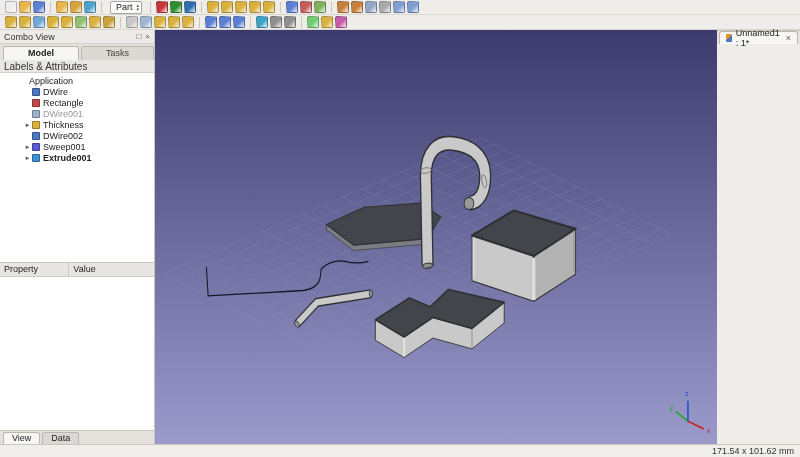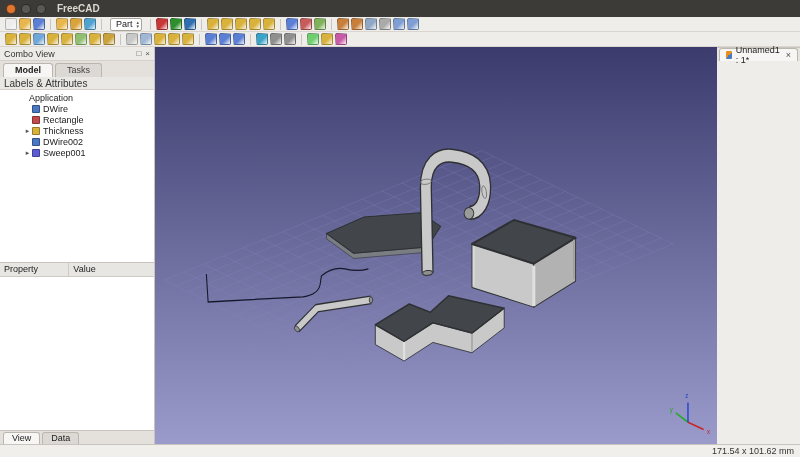--- a/index.html
+++ b/index.html
@@ -21,21 +21,21 @@
   .wb-select { display:flex; align-items:center; background:#FDFDFD; border:1px solid #A9A49C; border-radius:2px; height:13px; padding:0 2px 0 5px; margin:0 4px; font-size:9px; cursor:pointer;justify-content:flex-end; }
   .wb-select .spin { display:flex; flex-direction:column; font-size:5px; line-height:4px; color:#555; margin-left:4px; }
 
   
   .main { flex:1; display:flex; min-height:0; }
   .sidebar { width:155px; flex:0 0 155px; background:#F2F1EF; border-right:1px solid #C9C5BE; display:flex; flex-direction:column; min-height:0; }
   .panel-header { height:14px; display:flex; align-items:center; padding:0 4px; font-size:9px; color:#333; background:#EDEBE8; border-bottom:1px solid #D5D1CA; }
   .panel-header .sp { flex:1; }
   .panel-hbtn { font-size:8px; color:#555; margin-left:4px; cursor:pointer; }
   .tab-row { height:16px; display:flex; align-items:flex-end; background:#E4E1DD; padding:2px 3px 0; gap:2px; }
-  .tab { font-size:9px; padding:1px 11px 2px; border:1px solid #BBB6AE; border-bottom:none; border-radius:3px 3px 0 0; background:#DCD9D4; color:#444; cursor:pointer; }
+  .tab { font-size:9px; padding:1px 24px 2px; border:1px solid #BBB6AE; border-bottom:none; border-radius:3px 3px 0 0; background:#DCD9D4; color:#444; cursor:pointer; }
   .tab.active { background:#F7F6F4; font-weight:bold; color:#222; }
   .section-header { height:13px; font-size:10px; padding:1px 4px; background:#EAE8E5; border-bottom:1px solid #D5D1CA; color:#333; }
   .tree { flex:1; background:#FFFFFF; overflow:hidden; padding:2px 0; min-height:0; }
   .tree-row { display:flex; align-items:center; height:11px; font-size:9px; cursor:pointer; white-space:nowrap; }
   .tree-row .exp { width:9px; text-align:center; font-size:7px; color:#555; flex:0 0 9px; }
   .tree-ico { width:8px; height:8px; border-radius:1px; margin-right:3px; flex:0 0 8px; border:1px solid rgba(0,0,0,.3); }
   .tree-row.bold .lbl { font-weight:bold; }
   .tree-row.dim .lbl { color:#999; }
   .prop-panel { flex:0 0 168px; display:flex; flex-direction:column; border-top:1px solid #C9C5BE; }
   .prop-head { display:flex; height:14px; background:#E8E6E3; border-bottom:1px solid #CFCBC4; font-size:9px; }
@@ -60,26 +60,20 @@
 
   
   .statusbar { height:13px; flex:0 0 13px; background:#F0EFEC; border-top:1px solid #C9C5BE; display:flex; align-items:center; padding:0 6px; font-size:9px; color:#333; }
   .statusbar .sp { flex:1; }
 </style>
 </head>
 <body>
 
 <div class="window">
 
-  <div class="titlebar">
-    <div class="winbtn close"></div>
-    <div class="winbtn min"></div>
-    <div class="winbtn max"></div>
-    <div class="win-title">FreeCAD</div>
-  </div>
 
   <div class="toolbar" id="toolbar-row1">
       <div class="tool-icon" title="new-document" style="background: linear-gradient(135deg, rgb(237, 237, 237) 0%, rgb(237, 237, 237) 55%, rgba(255, 255, 255, 0.55) 100%);"></div>
       <div class="tool-icon" title="open-document" style="background: linear-gradient(135deg, rgb(232, 182, 76) 0%, rgb(232, 182, 76) 55%, rgba(255, 255, 255, 0.55) 100%);"></div>
       <div class="tool-icon" title="save-document" style="background: linear-gradient(135deg, rgb(91, 127, 212) 0%, rgb(91, 127, 212) 55%, rgba(255, 255, 255, 0.55) 100%);"></div>
       <div class="tool-sep"></div>
       <div class="tool-icon" title="undo" style="background: linear-gradient(135deg, rgb(232, 182, 76) 0%, rgb(232, 182, 76) 55%, rgba(255, 255, 255, 0.55) 100%);"></div>
       <div class="tool-icon" title="redo" style="background: linear-gradient(135deg, rgb(217, 164, 60) 0%, rgb(217, 164, 60) 55%, rgba(255, 255, 255, 0.55) 100%);"></div>
       <div class="tool-icon" title="refresh" style="background: linear-gradient(135deg, rgb(79, 163, 209) 0%, rgb(79, 163, 209) 55%, rgba(255, 255, 255, 0.55) 100%);"></div>
       <div class="tool-sep"></div>
@@ -164,34 +158,44 @@
           <div class="tree-row" style="padding-left: 23px;">
             <span class="exp"></span>
             <span class="tree-ico" style="background: rgb(74, 120, 194);"></span>
             <span class="lbl">DWire</span>
           </div>
           <div class="tree-row" style="padding-left: 23px;">
             <span class="exp"></span>
             <span class="tree-ico" style="background: rgb(194, 74, 74);"></span>
             <span class="lbl">Rectangle</span>
           </div>
+          <div class="tree-row dim" style="padding-left: 23px;">
+            <span class="exp"></span>
+            <span class="tree-ico" style="background: rgb(159, 178, 204);"></span>
+            <span class="lbl">DWire001</span>
+          </div>
           <div class="tree-row" style="padding-left: 23px;">
             <span class="exp">▸</span>
             <span class="tree-ico" style="background: rgb(217, 178, 60);"></span>
             <span class="lbl">Thickness</span>
           </div>
           <div class="tree-row" style="padding-left: 23px;">
             <span class="exp"></span>
             <span class="tree-ico" style="background: rgb(74, 120, 194);"></span>
             <span class="lbl">DWire002</span>
           </div>
           <div class="tree-row" style="padding-left: 23px;">
             <span class="exp">▸</span>
             <span class="tree-ico" style="background: rgb(91, 91, 212);"></span>
             <span class="lbl">Sweep001</span>
+          </div>
+          <div class="tree-row bold" style="padding-left: 23px;">
+            <span class="exp">▸</span>
+            <span class="tree-ico" style="background: rgb(60, 143, 217);"></span>
+            <span class="lbl">Extrude001</span>
           </div>
         </div>
       <div class="prop-panel">
         <div class="prop-head">
           <div class="c1">Property</div>
           <div class="c2">Value</div>
         </div>
         <div class="prop-body"></div>
       </div>
       <div class="bottom-tabs">

